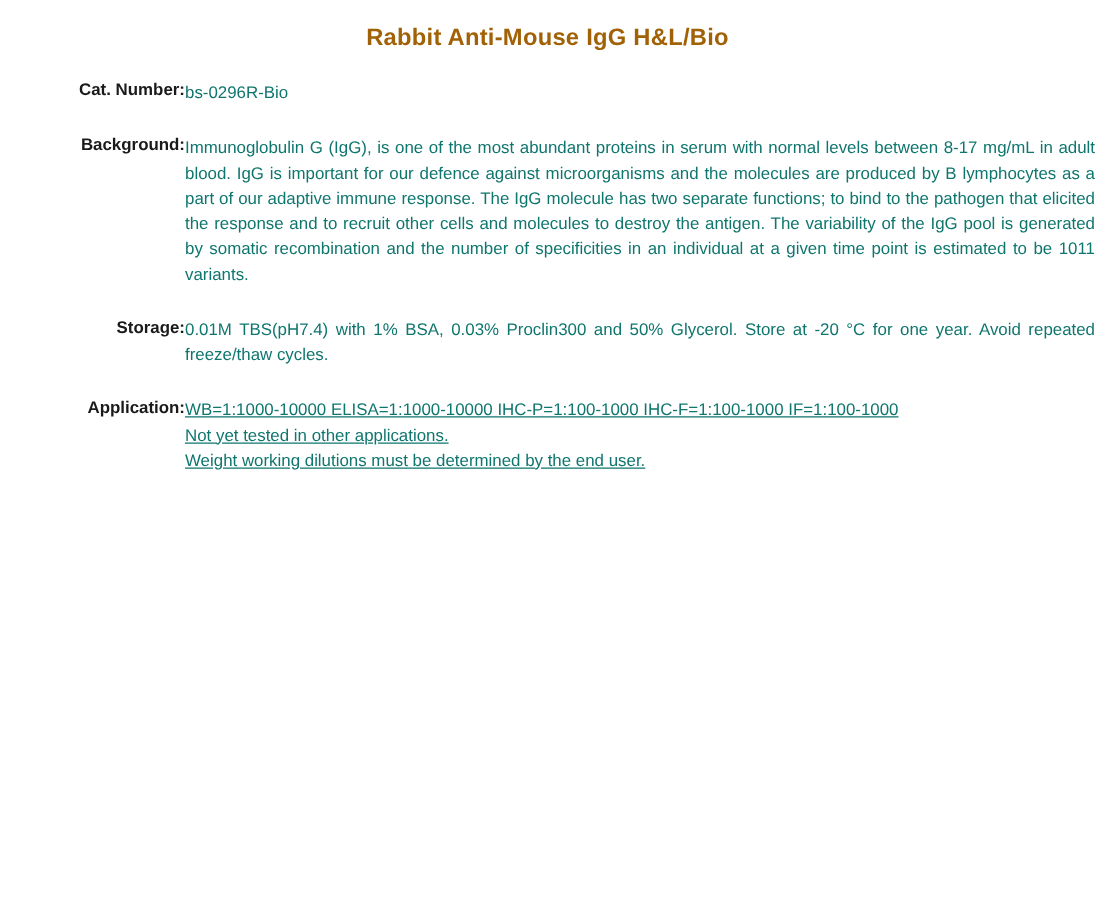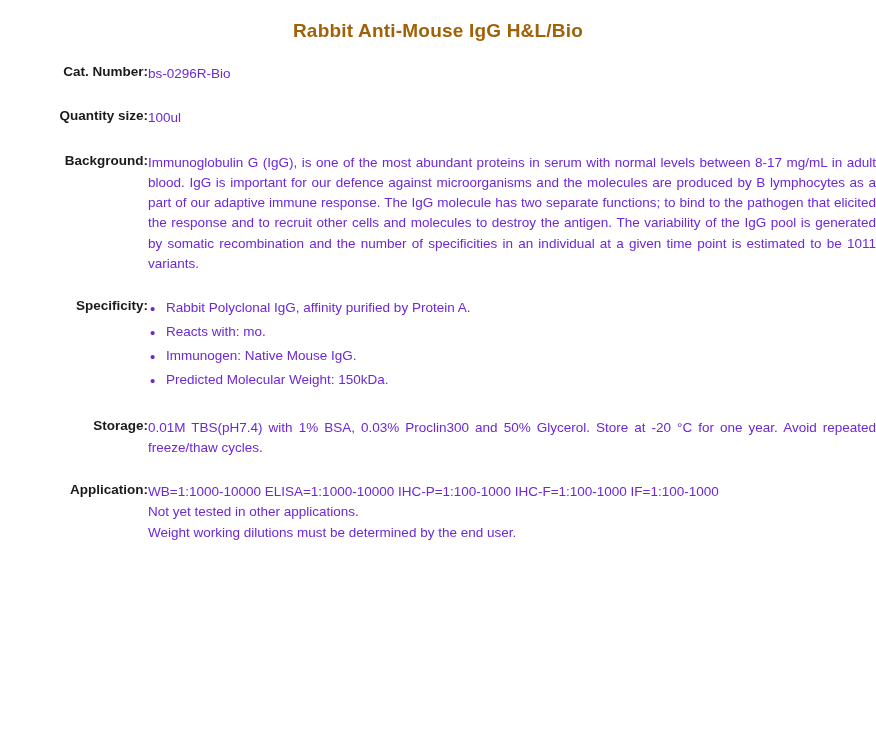--- a/index.html
+++ b/index.html
@@ -43,21 +43,21 @@
     width: 148px;
     text-align: right;
     padding-right: 10px;
     font-size: 13.5px;
     font-weight: bold;
     color: #1a1a1a;
     white-space: nowrap;
   }
   td.value {
     font-size: 13.5px;
-    color: #6d28d9;
+    color: #0f766e;
     padding-right: 26px;
     line-height: 1.5;
   }
   tr.row > td {
     padding-bottom: 24px;
   }
   .justified {
     text-align: justify;
     text-justify: inter-word;
     line-height: 1.65;
@@ -80,60 +80,46 @@
   ul.bullets li::before {
     content: "\2022";
     position: absolute;
     left: 2px;
     top: -1px;
     font-size: 15px;
     line-height: 1.55;
   }
   .app-line {
     line-height: 1.5;
+    text-decoration: underline;
   }
 </style>
 </head>
 <body>
 
 <div class="page">
 
   <div class="title">Rabbit Anti-Mouse IgG H&amp;L/Bio</div>
 
   <table class="spec">
     <tbody>
 
       <tr class="row">
         <td class="label">Cat. Number:</td>
         <td class="value">bs-0296R-Bio</td>
       </tr>
 
-      <tr class="row">
-        <td class="label">Quantity size:</td>
-        <td class="value">100ul</td>
-      </tr>
 
 
       <tr class="row">
         <td class="label">Background:</td>
         <td class="value justified">Immunoglobulin G (IgG), is one of the most abundant proteins in serum with normal levels between 8-17 mg/mL in adult blood. IgG is important for our defence against microorganisms and the molecules are produced by B lymphocytes as a part of our adaptive immune response. The IgG molecule has two separate functions; to bind to the pathogen that elicited the response and to recruit other cells and molecules to destroy the antigen. The variability of the IgG pool is generated by somatic recombination and the number of specificities in an individual at a given time point is estimated to be 1011 variants.</td>
       </tr>
 
 
-      <tr class="row">
-        <td class="label">Specificity:</td>
-        <td class="value">
-          <ul class="bullets">
-            <li>Rabbit Polyclonal IgG, affinity purified by Protein A.</li>
-            <li>Reacts with: mo.</li>
-            <li>Immunogen: Native Mouse IgG.</li>
-            <li>Predicted Molecular Weight: 150kDa.</li>
-          </ul>
-        </td>
-      </tr>
 
       <tr class="row">
         <td class="label">Storage:</td>
         <td class="value justified">0.01M TBS(pH7.4) with 1% BSA, 0.03% Proclin300 and 50% Glycerol. Store at -20 °C for one year. Avoid repeated freeze/thaw cycles.</td>
       </tr>
 
       <tr class="row">
         <td class="label">Application:</td>
         <td class="value">
           <div class="app-line app-dil">WB=1:1000-10000  ELISA=1:1000-10000  IHC-P=1:100-1000  IHC-F=1:100-1000  IF=1:100-1000</div>

